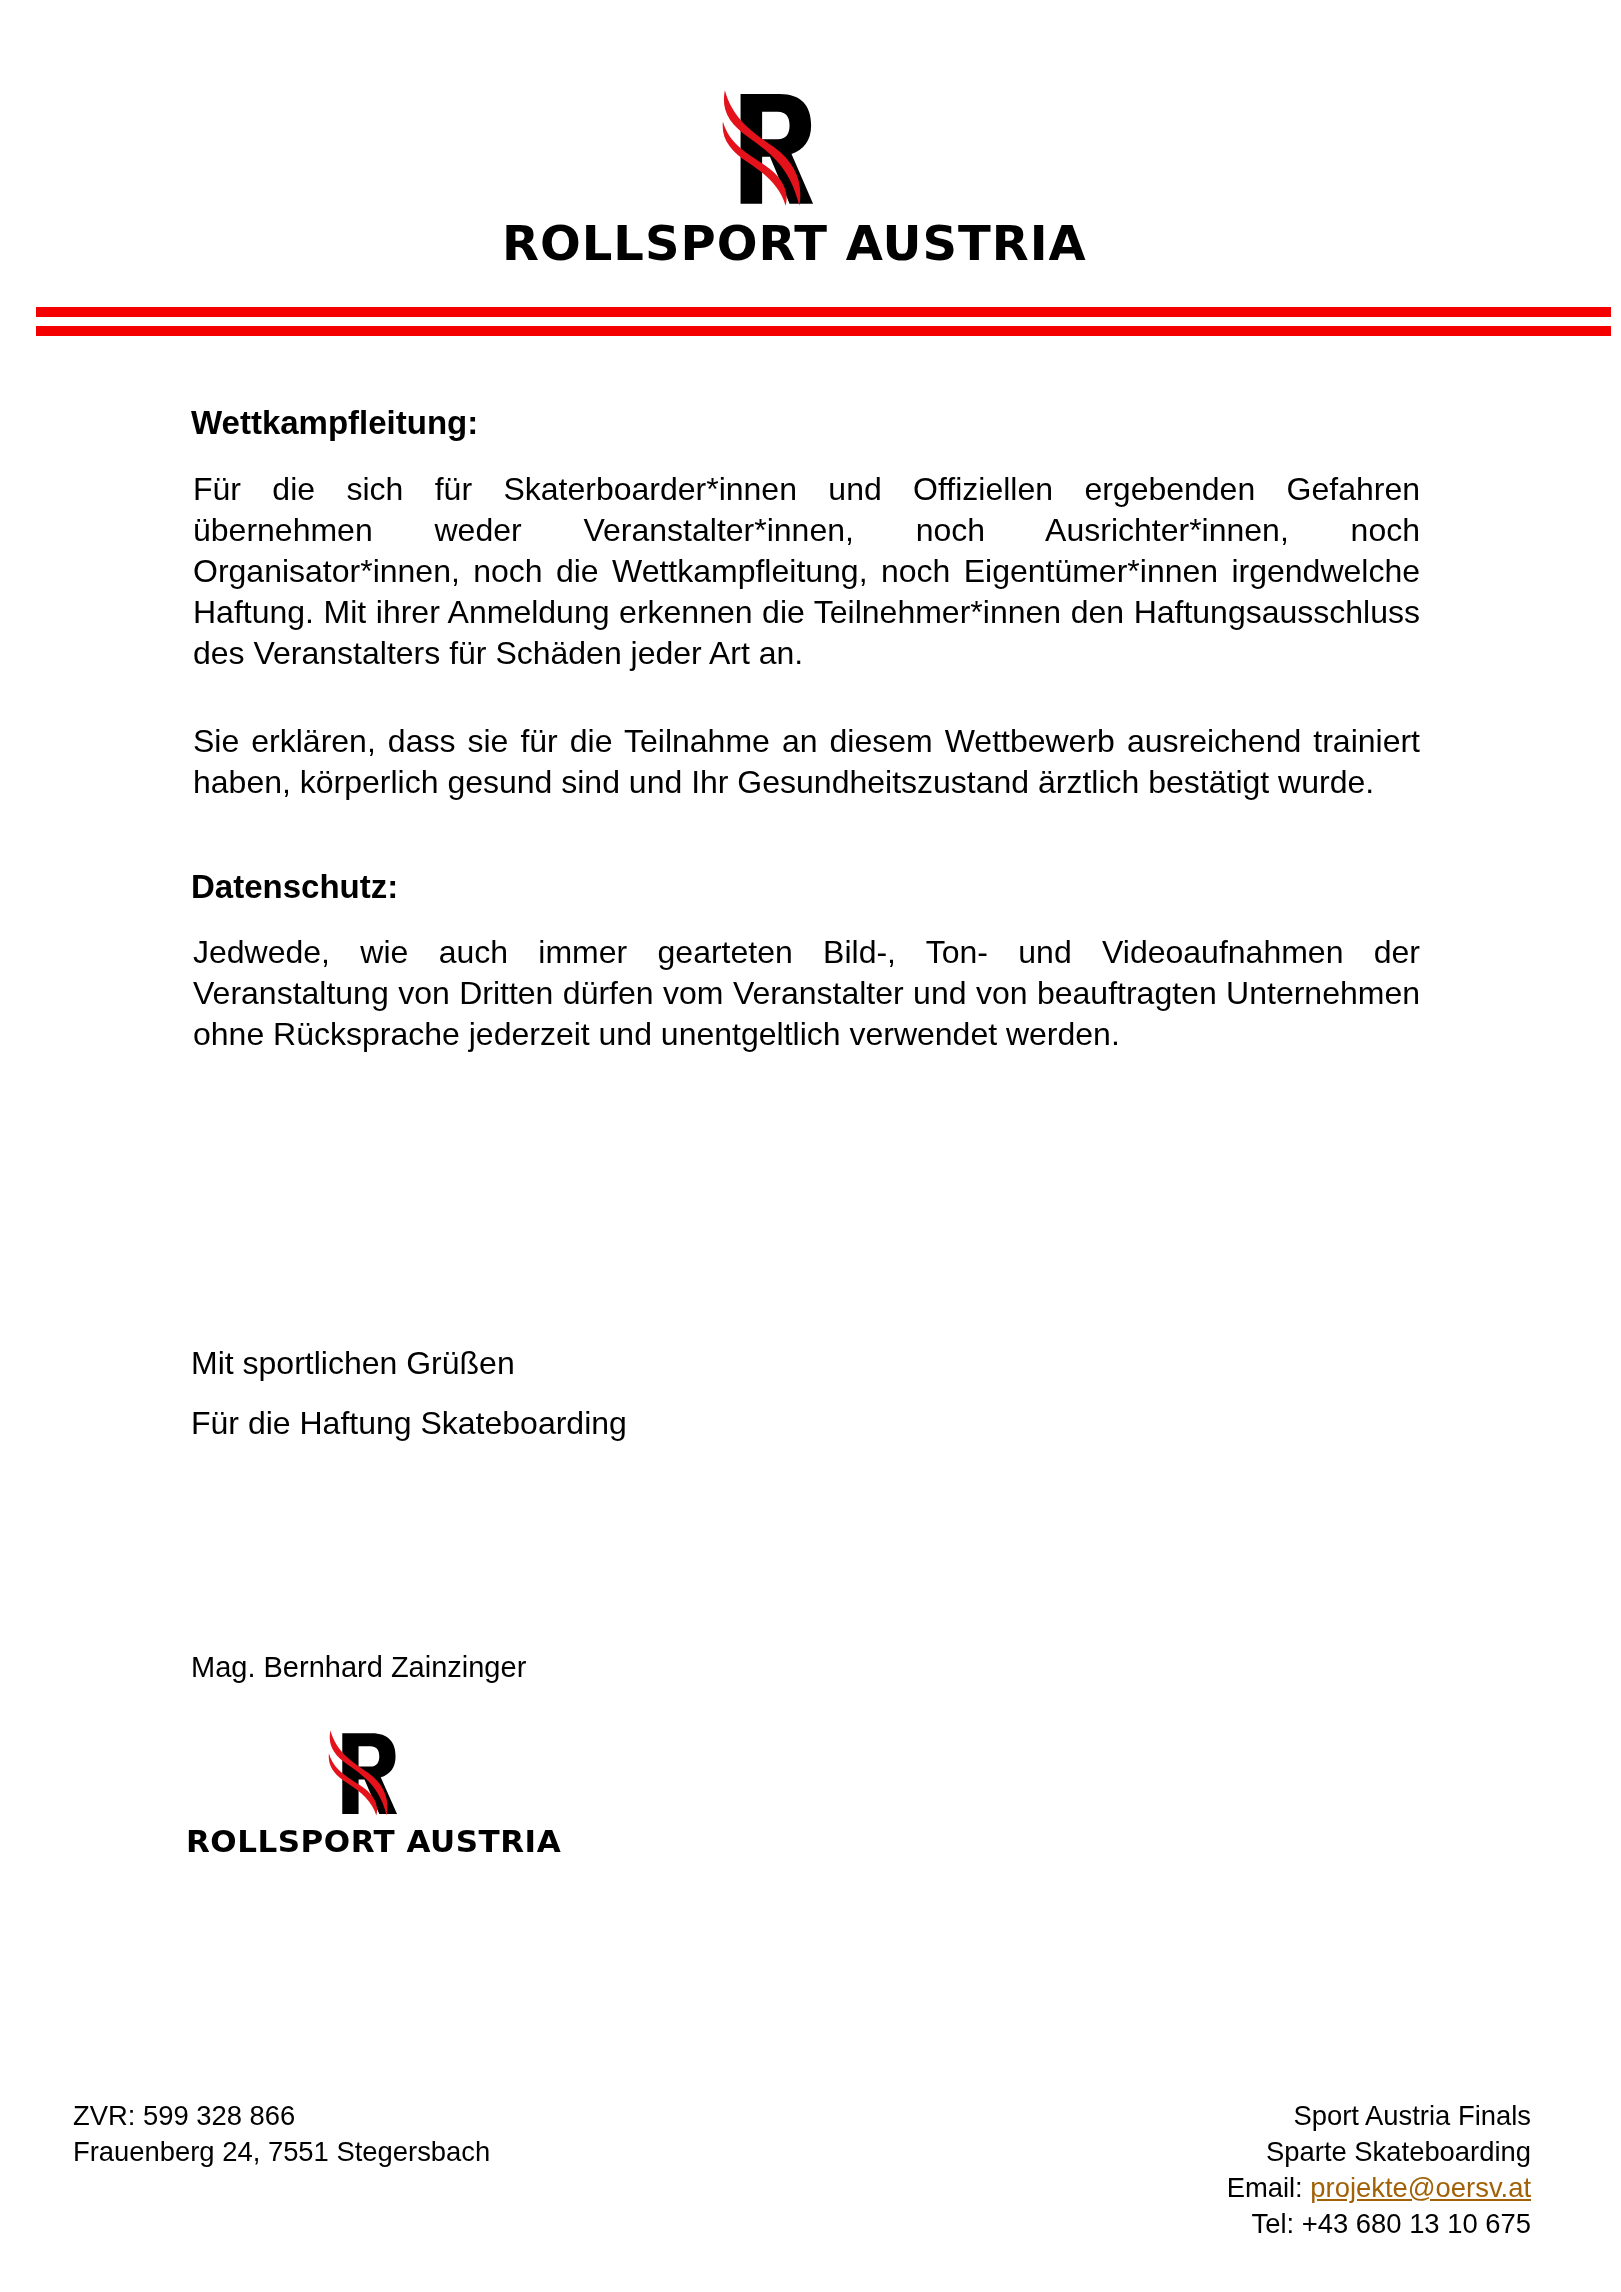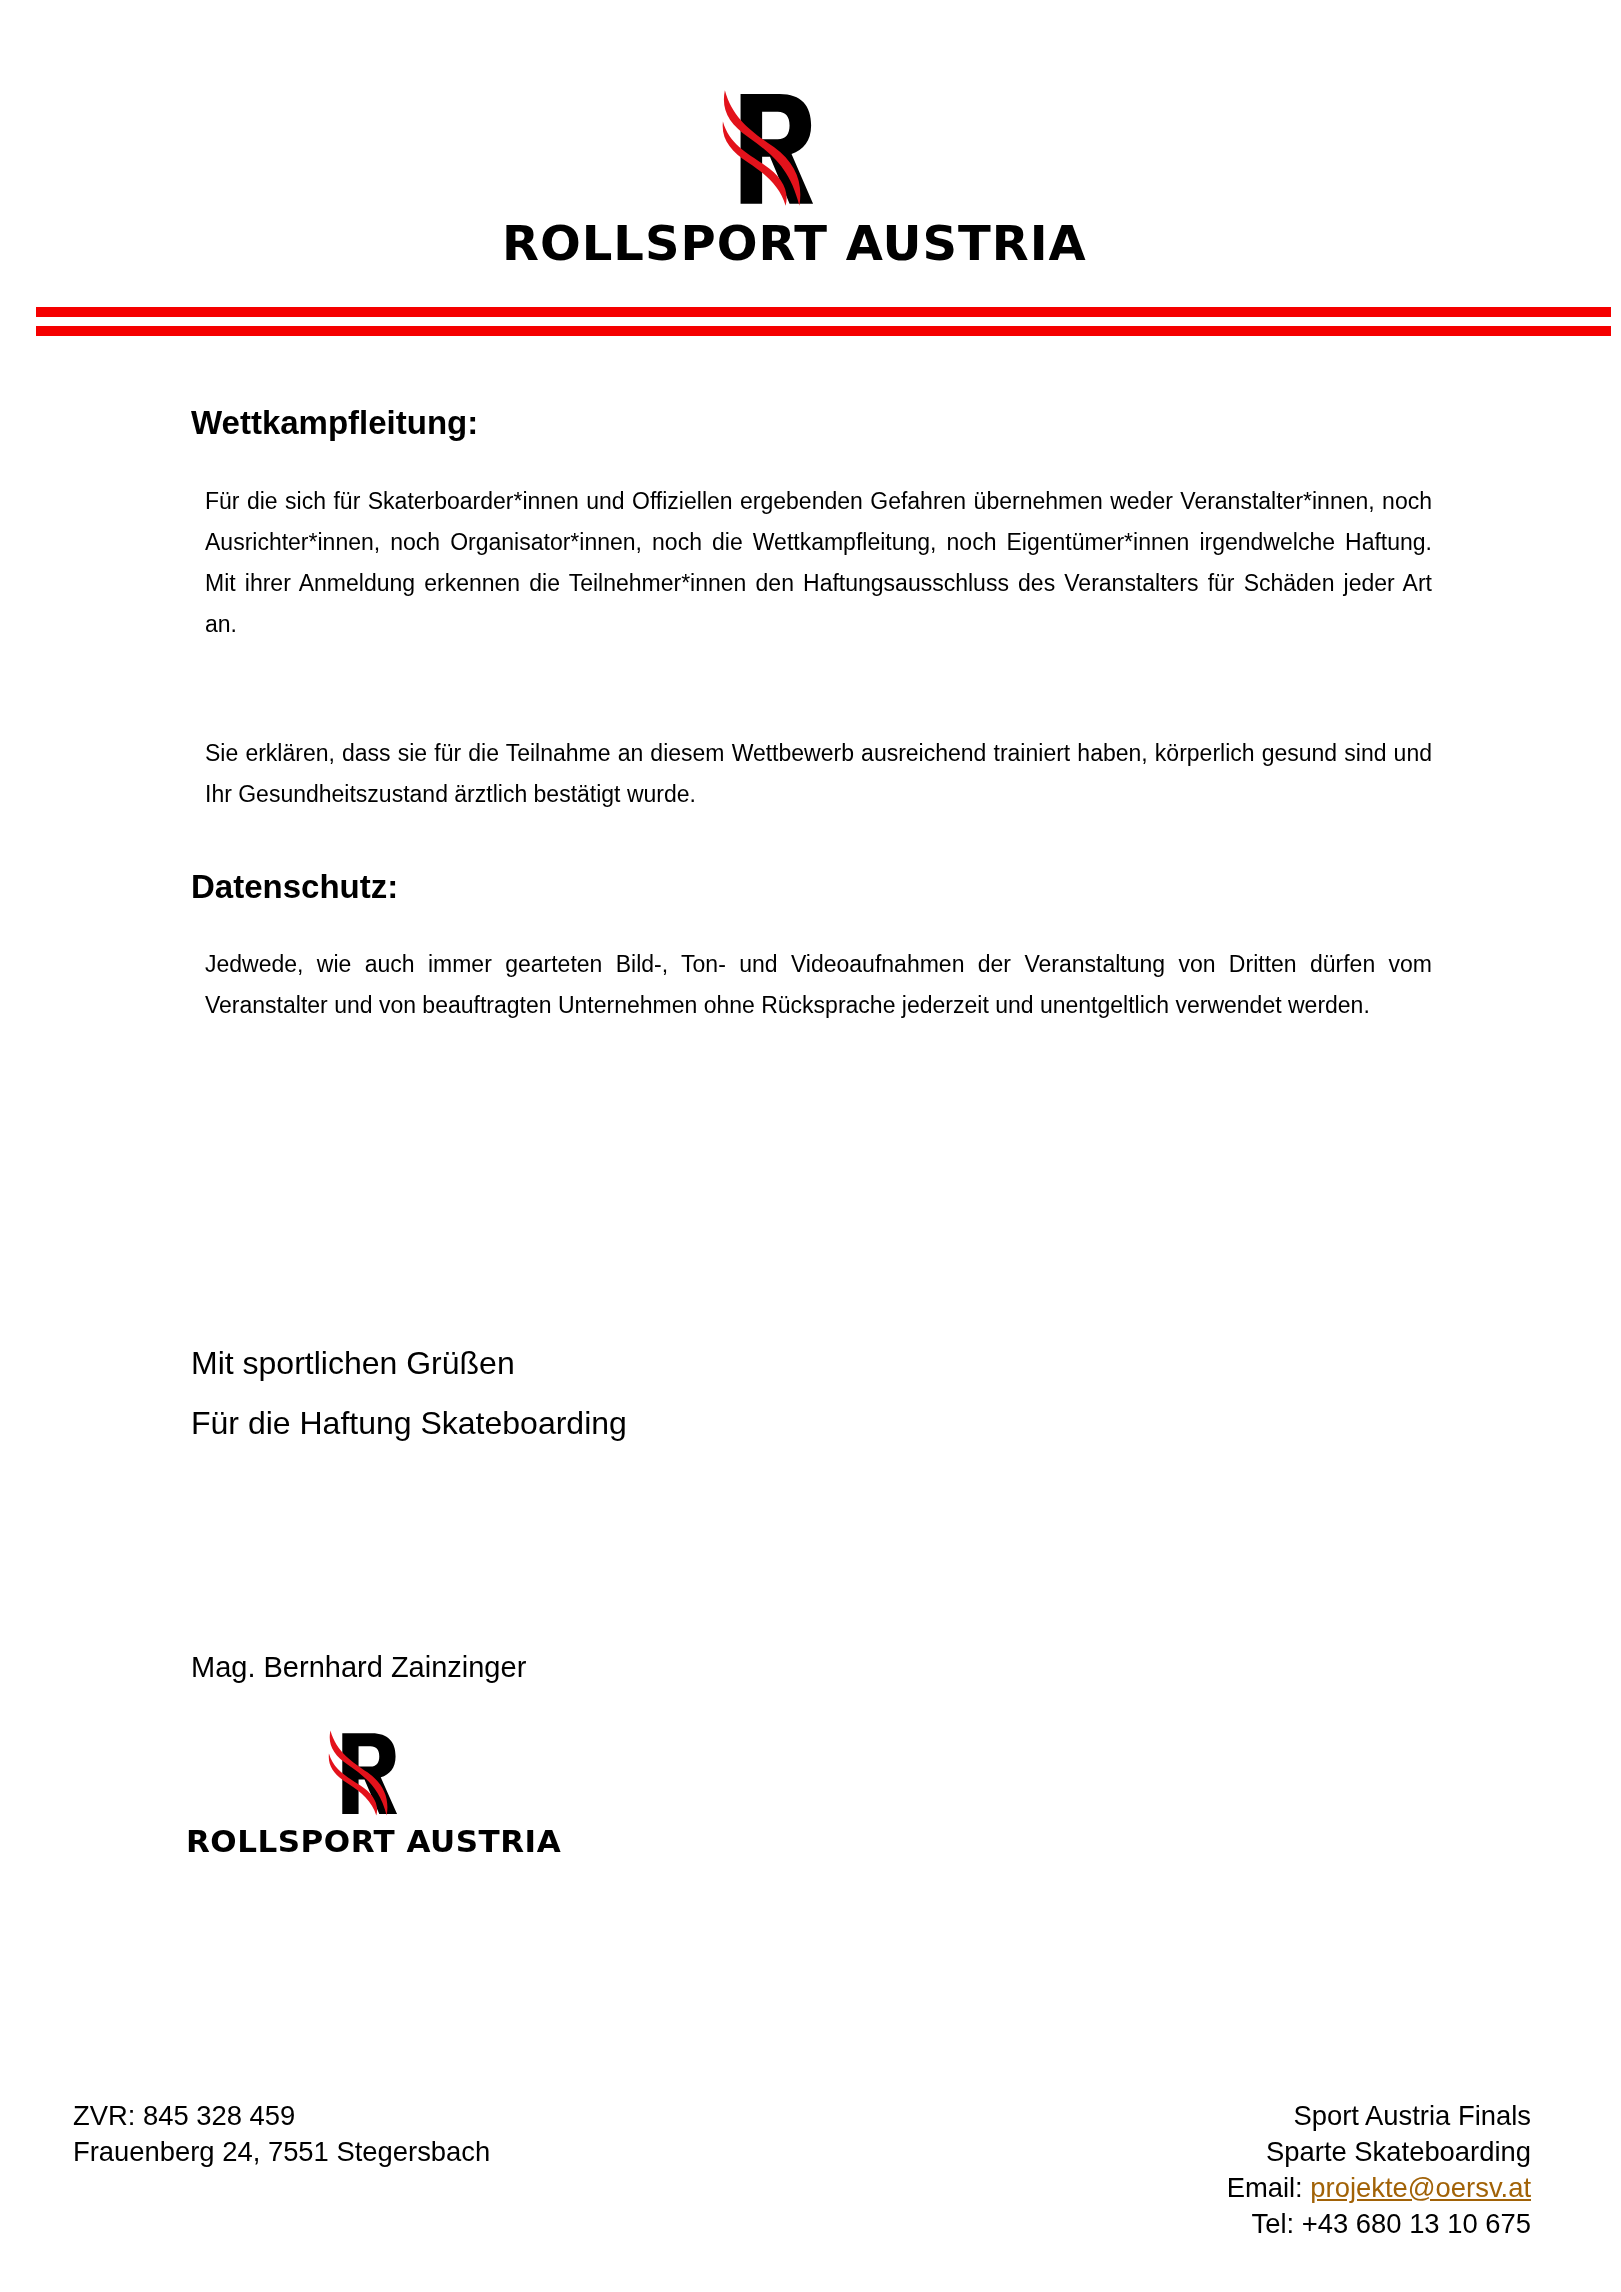--- a/index.html
+++ b/index.html
@@ -16,21 +16,21 @@
 
   
   .stripe { position: absolute; left: 36px; width: 1575px; height: 9.8px; background: #f50000; }
   #stripe-top { top: 307px; }
   #stripe-bottom { top: 326px; }
 
   
   .content { position: absolute; left: 191px; width: 1227px; }
   h2 { margin: 0; font-family: "Liberation Sans", sans-serif; font-weight: bold;
        font-size: 33px; line-height: 39px; }
-  p.body { margin: 14px; font-size: 23px; line-height: 41px; text-align: justify; }
+  p.body { margin: 2px; font-size: 32px; line-height: 41px; text-align: justify; }
   p.body.last { text-align-last: left; }
 
   #sec1-heading { position: absolute; left: 191px; top: 403px; }
   #sec1-p1 { top: 467px; }
   #sec1-p2 { top: 719px; }
   #sec2-heading { position: absolute; left: 191px; top: 867px; }
   #sec2-p1 { top: 930px; }
 
   .closing { position: absolute; left: 191px; font-family: "Liberation Sans", sans-serif;
              font-size: 32px; line-height: 35px; white-space: nowrap; }
@@ -79,21 +79,21 @@
 <div class="logo-mark" id="sig-mark">
   <svg viewBox="0 0 100 122" xmlns="http://www.w3.org/2000/svg" preserveAspectRatio="none">
     <path d="M22 6 H62 C84 6 94 18 94 38 C94 54 86 63 74 67 L96 118 H72 L52 70 H44 V118 H22 Z M44 24 V52 H60 C68 52 72 47 72 38 C72 29 68 24 60 24 Z" fill="#000"></path>
     <path d="M6 2 C2 22 10 36 30 50 C52 66 72 80 82 120 C86 96 78 76 56 60 C36 46 14 32 6 2 Z" fill="#e3121b"></path>
     <path d="M4 34 C2 52 12 64 30 76 C48 88 62 100 68 120 C72 104 64 90 46 78 C28 66 10 56 4 34 Z" fill="#e3121b"></path>
   </svg>
 </div>
 <div id="sig-word">ROLLSPORT AUSTRIA</div>
 
 <div class="footer-col" id="footer-left">
-  <div>ZVR: 845 328 459</div>
+  <div>ZVR: 599 328 866</div>
   <div>Frauenberg 24, 7551 Stegersbach</div>
 </div>
 <div class="footer-col" id="footer-right">
   <div>Sport Austria Finals</div>
   <div>Sparte Skateboarding</div>
   <div><span>Email: </span><a class="email" href="mailto:projekte@oersv.at">projekte@oersv.at</a></div>
   <div>Tel: +43 680 13 10 675</div>
 </div>
 
 

